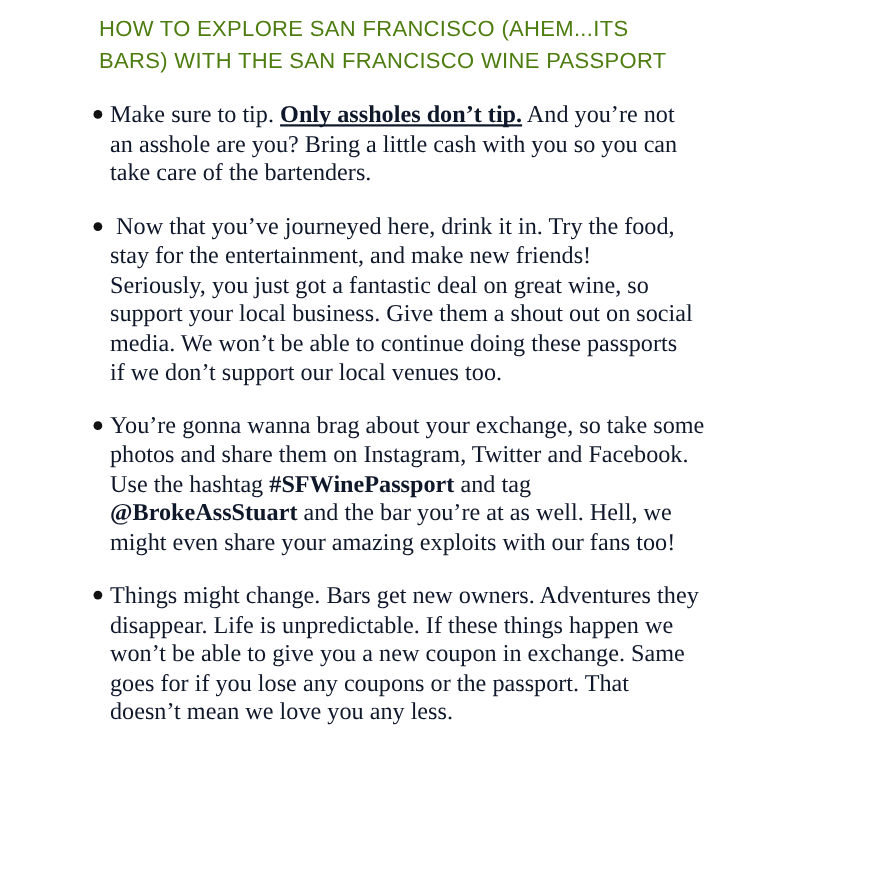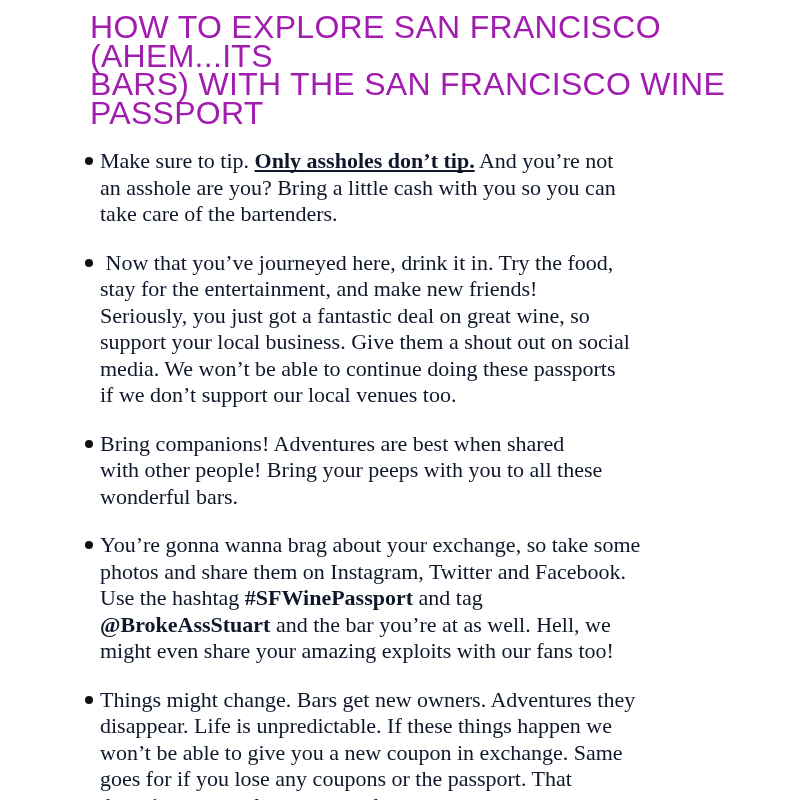--- a/index.html
+++ b/index.html
@@ -17,24 +17,24 @@
     width: 800px;
     height: 800px;
     background: #ffffff;
     color: #1a1a1a;
   }
   .doc-title {
     margin: 13px 0 0 90px;
     max-width: 680px;
     font-family: "Liberation Sans", sans-serif;
     font-weight: 400;
-    font-size: 32px;
+    font-size: 20px;
     line-height: 28.5px;
     letter-spacing: 0.3px;
-    color: #a21caf;
+    color: #4d7c0f;
     white-space: pre-wrap;
   }
   .bullet-list {
     margin: 21px 0 0 100px;
     padding: 0;
     list-style: none;
     width: 640px;
     font-family: "Liberation Serif", serif;
     font-size: 22px;
     line-height: 26.5px;
@@ -74,23 +74,20 @@
   <ul class="bullet-list">
       <li><span class="bullet-dot"></span><span>Make sure to tip. </span><span class="run-bold run-underline">Only assholes don’t tip.</span><span> And you’re not
 an asshole are you? Bring a little cash with you so you can
 take care of the bartenders.</span></li>
       <li><span class="bullet-dot"></span><span> Now that you’ve journeyed here, drink it in. Try the food,
 stay for the entertainment, and make new friends!
 Seriously, you just got a fantastic deal on great wine, so
 support your local business. Give them a shout out on social
 media. We won’t be able to continue doing these passports
 if we don’t support our local venues too.</span></li>
-      <li><span class="bullet-dot"></span><span>Bring companions! Adventures are best when shared
-with other people! Bring your peeps with you to all these
-wonderful bars.</span></li>
       <li><span class="bullet-dot"></span><span>You’re gonna wanna brag about your exchange, so take some
 photos and share them on Instagram, Twitter and Facebook.
 Use the hashtag </span><span class="run-bold">#SFWinePassport</span><span> and tag
 </span><span class="run-bold">@BrokeAssStuart</span><span> and the bar you’re at as well. Hell, we
 might even share your amazing exploits with our fans too!</span></li>
       <li><span class="bullet-dot"></span><span>Things might change. Bars get new owners. Adventures they
 disappear. Life is unpredictable. If these things happen we
 won’t be able to give you a new coupon in exchange. Same
 goes for if you lose any coupons or the passport. That
 doesn’t mean we love you any less.</span></li>

